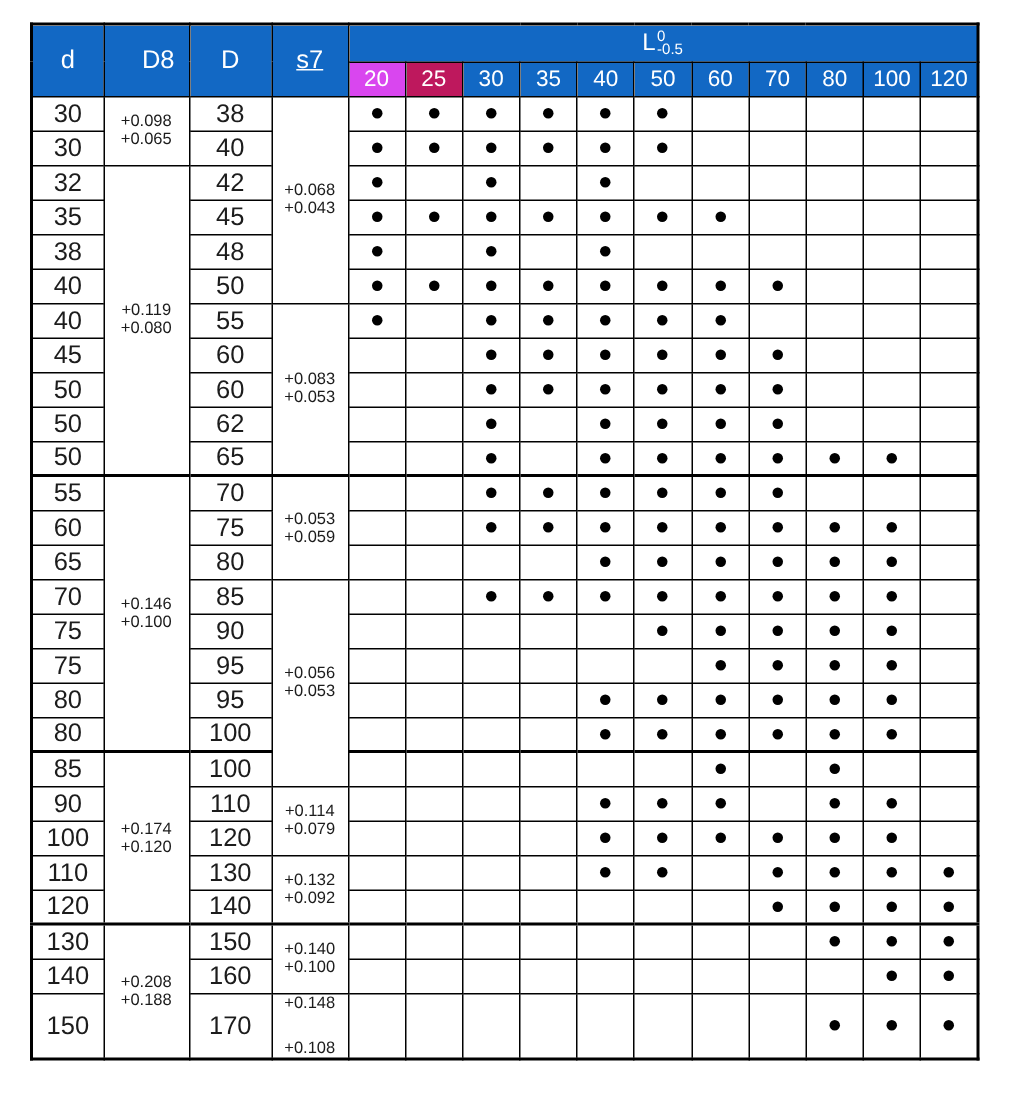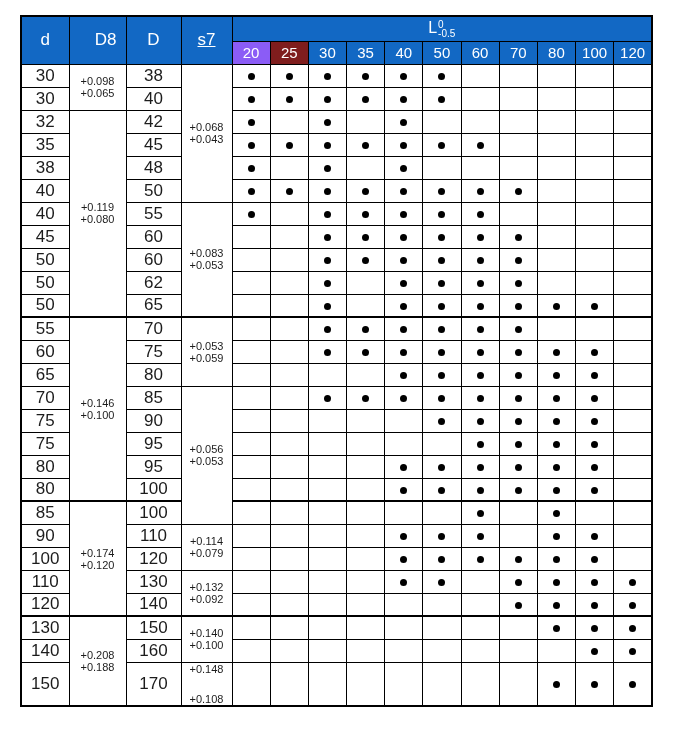--- a/index.html
+++ b/index.html
@@ -56,22 +56,22 @@
       <th class="corner" rowspan="2" style="background: rgb(18, 104, 196); color: rgb(255, 255, 255);">d</th>
       <th class="corner" rowspan="2" style="background: rgb(18, 104, 196); color: rgb(255, 255, 255); padding-left: 16px;">D8</th>
       <th class="corner" rowspan="2" style="background: rgb(18, 104, 196); color: rgb(255, 255, 255);">D</th>
       <th class="corner" rowspan="2" style="background: rgb(18, 104, 196); color: rgb(255, 255, 255); text-decoration: underline;">s7</th>
       <th class="lspan" colspan="11" style="background: rgb(18, 104, 196); color: rgb(255, 255, 255);"><span>L</span><span class="l-stack">
             <span>0</span>
             <span>-0.5</span>
           </span></th>
     </tr>
     <tr class="hdr2">
-        <th class="len" style="background: #8b5cf6; color: rgb(255, 255, 255);">20</th>
-        <th class="len" style="background: #7f1d1d; color: rgb(255, 255, 255);">25</th>
+        <th class="len" style="background: #d946ef; color: rgb(255, 255, 255);">20</th>
+        <th class="len" style="background: #be185d; color: rgb(255, 255, 255);">25</th>
         <th class="len" style="background: rgb(18, 104, 196); color: rgb(255, 255, 255);">30</th>
         <th class="len" style="background: rgb(18, 104, 196); color: rgb(255, 255, 255);">35</th>
         <th class="len" style="background: rgb(18, 104, 196); color: rgb(255, 255, 255);">40</th>
         <th class="len" style="background: rgb(18, 104, 196); color: rgb(255, 255, 255);">50</th>
         <th class="len" style="background: rgb(18, 104, 196); color: rgb(255, 255, 255);">60</th>
         <th class="len" style="background: rgb(18, 104, 196); color: rgb(255, 255, 255);">70</th>
         <th class="len" style="background: rgb(18, 104, 196); color: rgb(255, 255, 255);">80</th>
         <th class="len" style="background: rgb(18, 104, 196); color: rgb(255, 255, 255);">100</th>
         <th class="len" style="background: rgb(18, 104, 196); color: rgb(255, 255, 255);">120</th>
       </tr>

